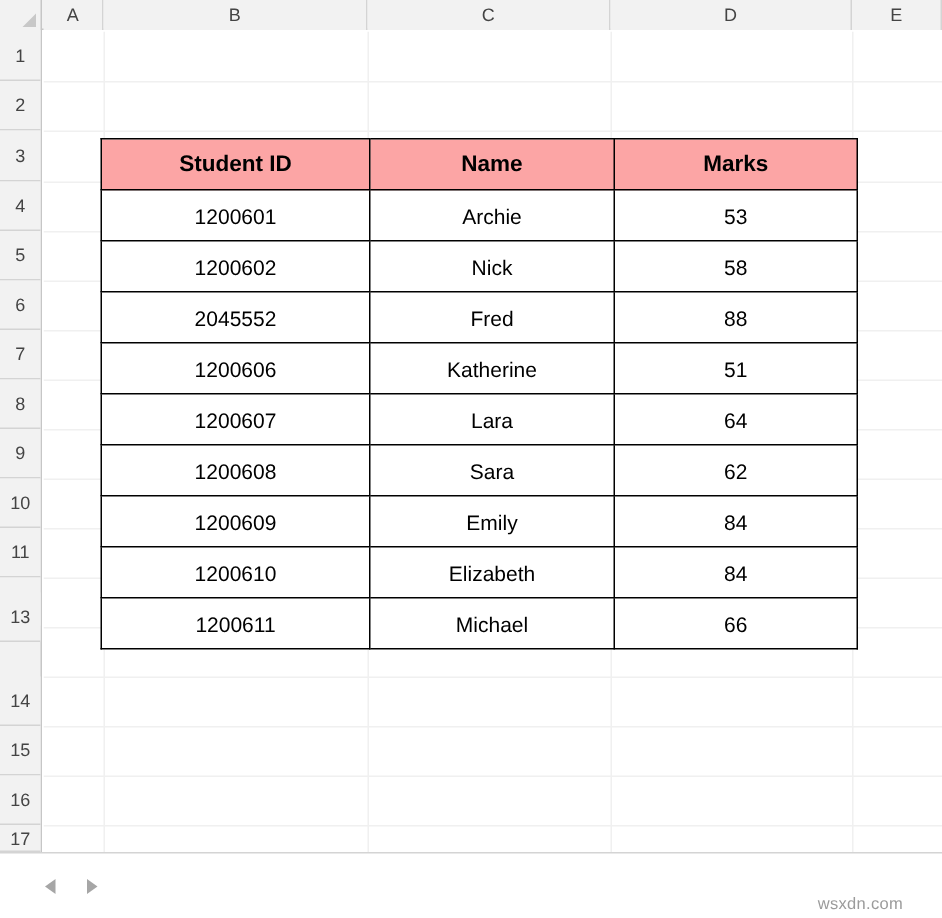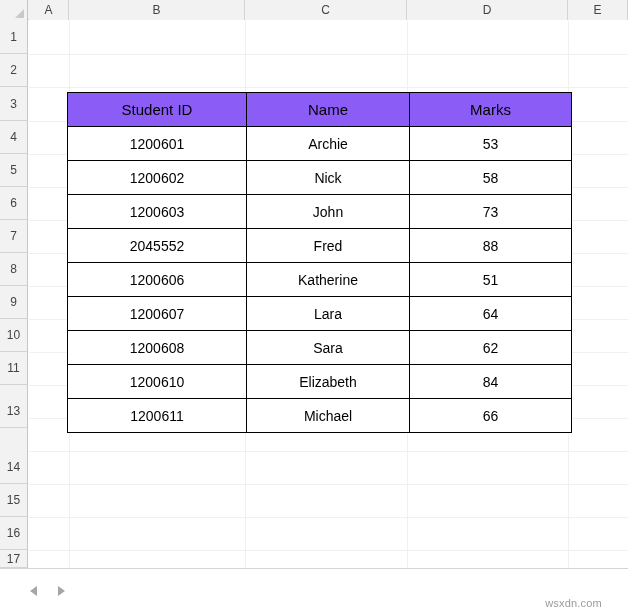--- a/index.html
+++ b/index.html
@@ -137,22 +137,22 @@
   #data-table th, #data-table td {
     border: 1px solid #000000;
     height: 33px;
     padding: 0;
     text-align: center;
     vertical-align: middle;
     font-size: 14px;
     color: #000000;
   }
   #data-table th {
-    background: #8b5cf6;
-    font-weight: normal;
+    background: #fca5a5;
+    font-weight: bold;
     font-size: 15px;
   }
   #data-table td {
     background: #ffffff;
     font-weight: normal;
     text-align: center;
   }
   .col-id   { width: 178px; }
   .col-name { width: 162px; }
   .col-mark { width: 161px; }
@@ -275,43 +275,43 @@
           <td class="col-id">1200601</td>
           <td class="col-name">Archie</td>
           <td class="col-mark">53</td>
         </tr>
         <tr>
           <td class="col-id">1200602</td>
           <td class="col-name">Nick</td>
           <td class="col-mark">58</td>
         </tr>
         <tr>
-          <td class="col-id">1200603</td>
-          <td class="col-name">John</td>
-          <td class="col-mark">73</td>
-        </tr>
-        <tr>
           <td class="col-id">2045552</td>
           <td class="col-name">Fred</td>
           <td class="col-mark">88</td>
         </tr>
         <tr>
           <td class="col-id">1200606</td>
           <td class="col-name">Katherine</td>
           <td class="col-mark">51</td>
         </tr>
         <tr>
           <td class="col-id">1200607</td>
           <td class="col-name">Lara</td>
           <td class="col-mark">64</td>
         </tr>
         <tr>
           <td class="col-id">1200608</td>
           <td class="col-name">Sara</td>
           <td class="col-mark">62</td>
+        </tr>
+        <tr>
+          <td class="col-id">1200609</td>
+          <td class="col-name">Emily</td>
+          <td class="col-mark">84</td>
         </tr>
         <tr>
           <td class="col-id">1200610</td>
           <td class="col-name">Elizabeth</td>
           <td class="col-mark">84</td>
         </tr>
         <tr>
           <td class="col-id">1200611</td>
           <td class="col-name">Michael</td>
           <td class="col-mark">66</td>

